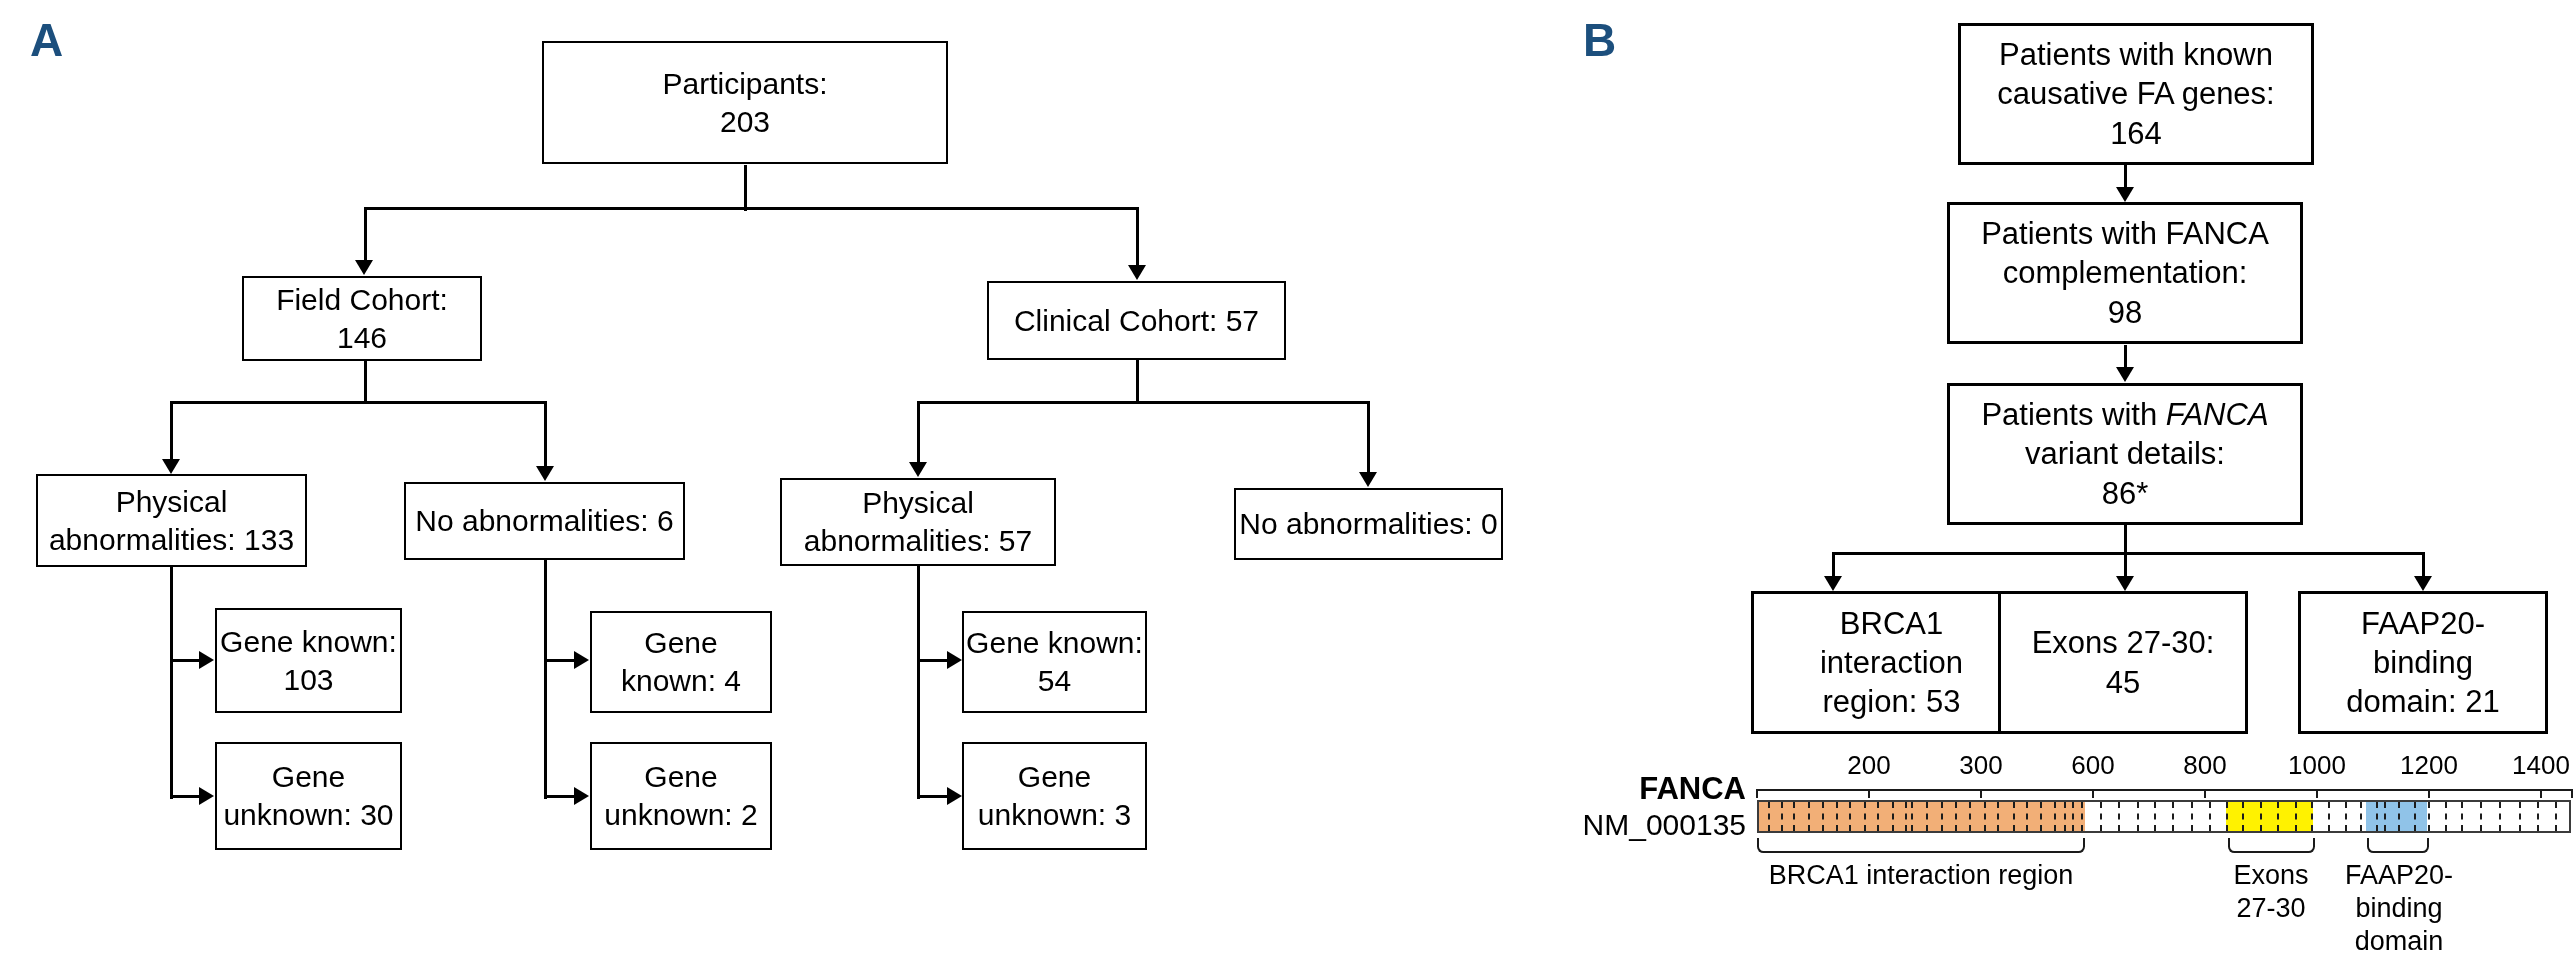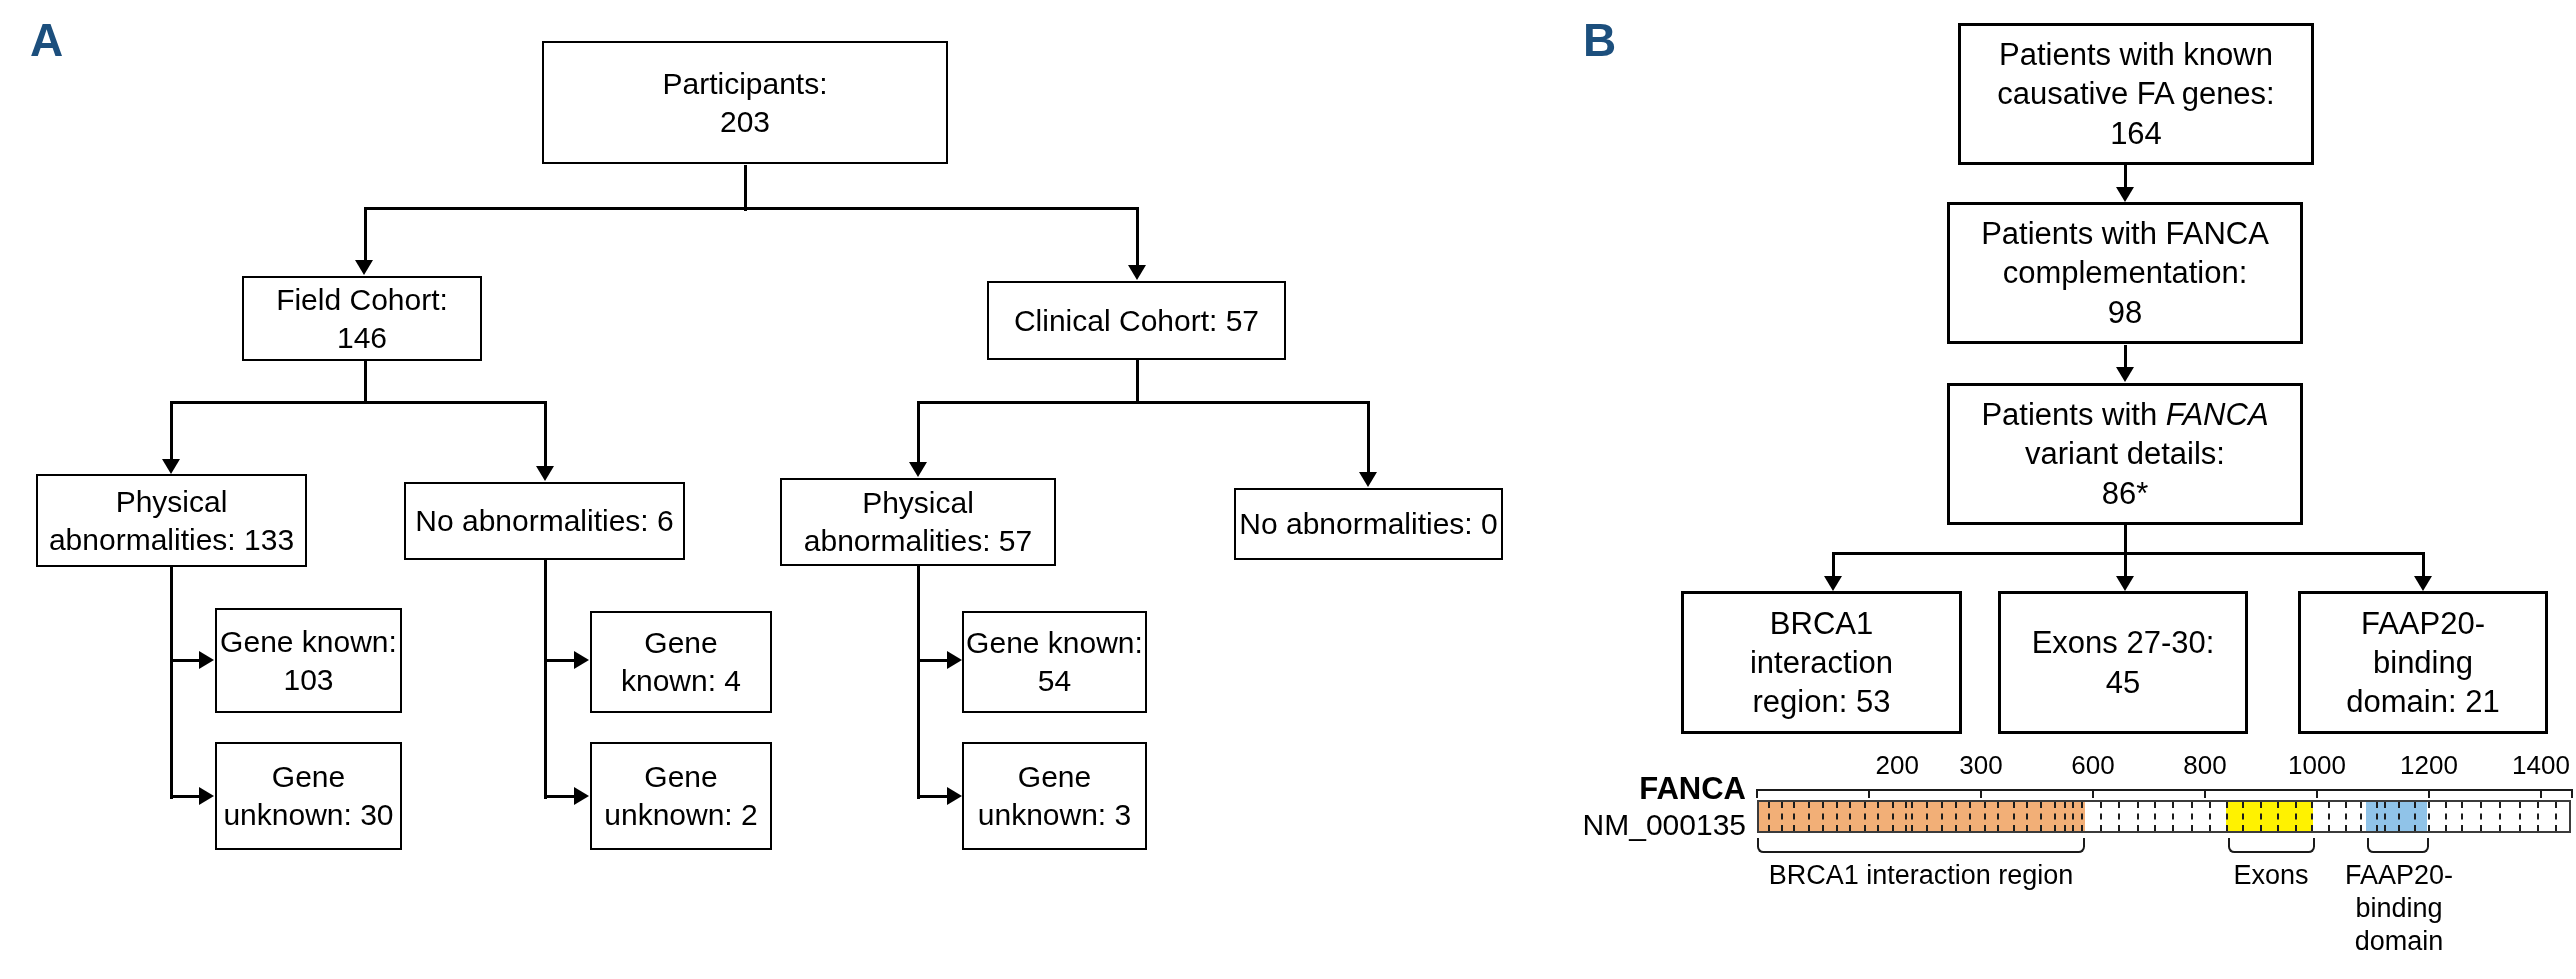--- a/index.html
+++ b/index.html
@@ -33,21 +33,21 @@
   #bx-gk103{left:215px;top:608px;width:187px;height:105px;}
   #bx-gu30{left:215px;top:742px;width:187px;height:108px;}
   #bx-gk4{left:590px;top:611px;width:182px;height:102px;}
   #bx-gu2{left:590px;top:742px;width:182px;height:108px;}
   #bx-gk54{left:962px;top:611px;width:185px;height:102px;}
   #bx-gu3{left:962px;top:742px;width:185px;height:108px;}
   
   #bx-b1{left:1947px;top:23px;width:356px;height:142px;margin-left:11px;}
   #bx-b2{left:1947px;top:202px;width:356px;height:142px;}
   #bx-b3{left:1947px;top:383px;width:356px;height:142px;}
-  #bx-brca1{left:1681px;top:591px;width:281px;height:143px;}
+  #bx-brca1{left:1751px;top:591px;width:281px;height:143px;}
   #bx-exons{left:1998px;top:591px;width:250px;height:143px;}
   #bx-faap{left:2298px;top:591px;width:250px;height:143px;}
   
   #gene-label{position:absolute;left:1497px;top:771px;width:249px;text-align:right;line-height:36px;}
   #gene-name{font-size:31px;font-weight:bold;}
   #gene-transcript{font-size:30px;}
   #ruler{position:absolute;left:1757px;top:749px;width:814px;height:50px;}
   #ruler .axis-line{position:absolute;left:0;top:40px;width:814px;height:2.1px;background:#1a1a1a;}
   .tickmark{position:absolute;top:40px;width:2.1px;height:9.3px;background:#1a1a1a;}
   .ticklabel{position:absolute;top:1.4px;width:100px;text-align:center;font-size:26px;}
@@ -212,21 +212,21 @@
       <div class="axis-line"></div>
     <div class="tickmark" style="left: -0.7px;"></div>
         <div class="tickmark" style="left: 111px;"></div>
         <div class="tickmark" style="left: 223px;"></div>
         <div class="tickmark" style="left: 335px;"></div>
         <div class="tickmark" style="left: 447px;"></div>
         <div class="tickmark" style="left: 559px;"></div>
         <div class="tickmark" style="left: 671px;"></div>
         <div class="tickmark" style="left: 783px;"></div>
         <div class="tickmark" style="left: 814px;"></div>
-        <div class="ticklabel" style="left: 62px; text-align: right;">200</div>
+        <div class="ticklabel" style="left: 62px;">200</div>
         <div class="ticklabel" style="left: 174px;">300</div>
         <div class="ticklabel" style="left: 286px;">600</div>
         <div class="ticklabel" style="left: 398px;">800</div>
         <div class="ticklabel" style="left: 510px;">1000</div>
         <div class="ticklabel" style="left: 622px;">1200</div>
         <div class="ticklabel" style="left: 734px;">1400</div>
       </div>
     <div id="gene-bar">
         <div class="domain-fill" style="left: 0px; width: 326px; background: rgb(242, 175, 119);"></div>
         <div class="domain-fill" style="left: 467px; width: 87px; background: rgb(255, 242, 0);"></div>
@@ -286,20 +286,21 @@
         <div class="exon-dash" style="left: 796px;"></div>
       </div>
     <div id="annotations">
         <div class="bracket" style="left: 1757px; width: 328px;"></div>
         <div class="domain-caption" style="left: 1743px;">
           <div>BRCA1 interaction region</div>
         </div>
         <div class="bracket" style="left: 2228px; width: 87px;"></div>
         <div class="domain-caption" style="left: 2093px;">
           <div>Exons</div>
+          <div>27-30</div>
         </div>
         <div class="bracket" style="left: 2367px; width: 62px;"></div>
         <div class="domain-caption" style="left: 2221px;">
           <div>FAAP20-</div>
           <div>binding</div>
           <div>domain</div>
         </div>
       </div>
   </div>
 

